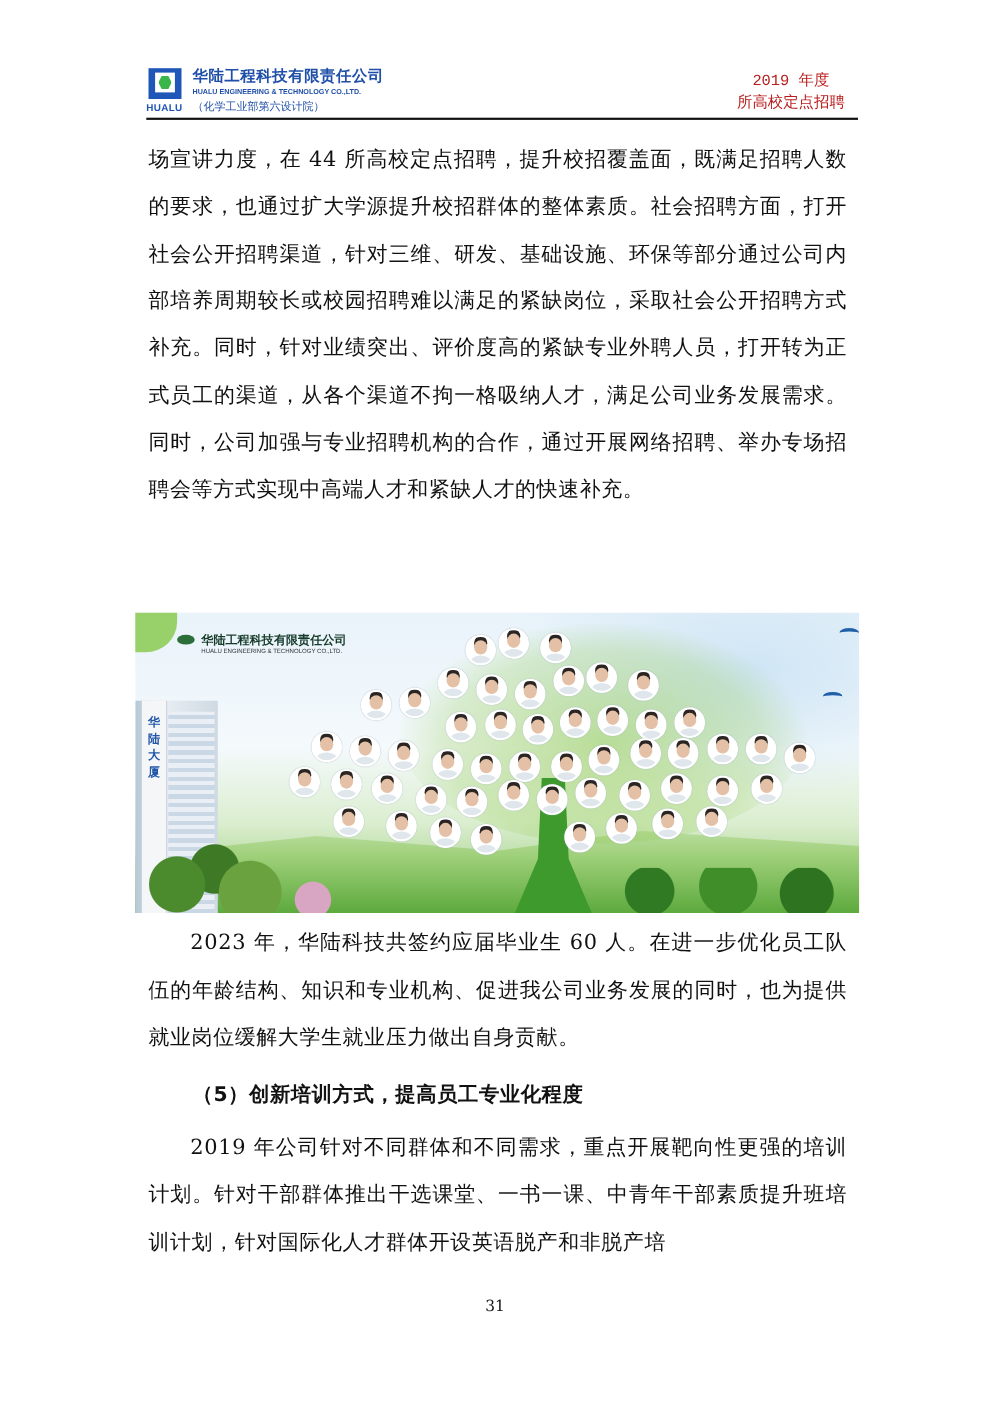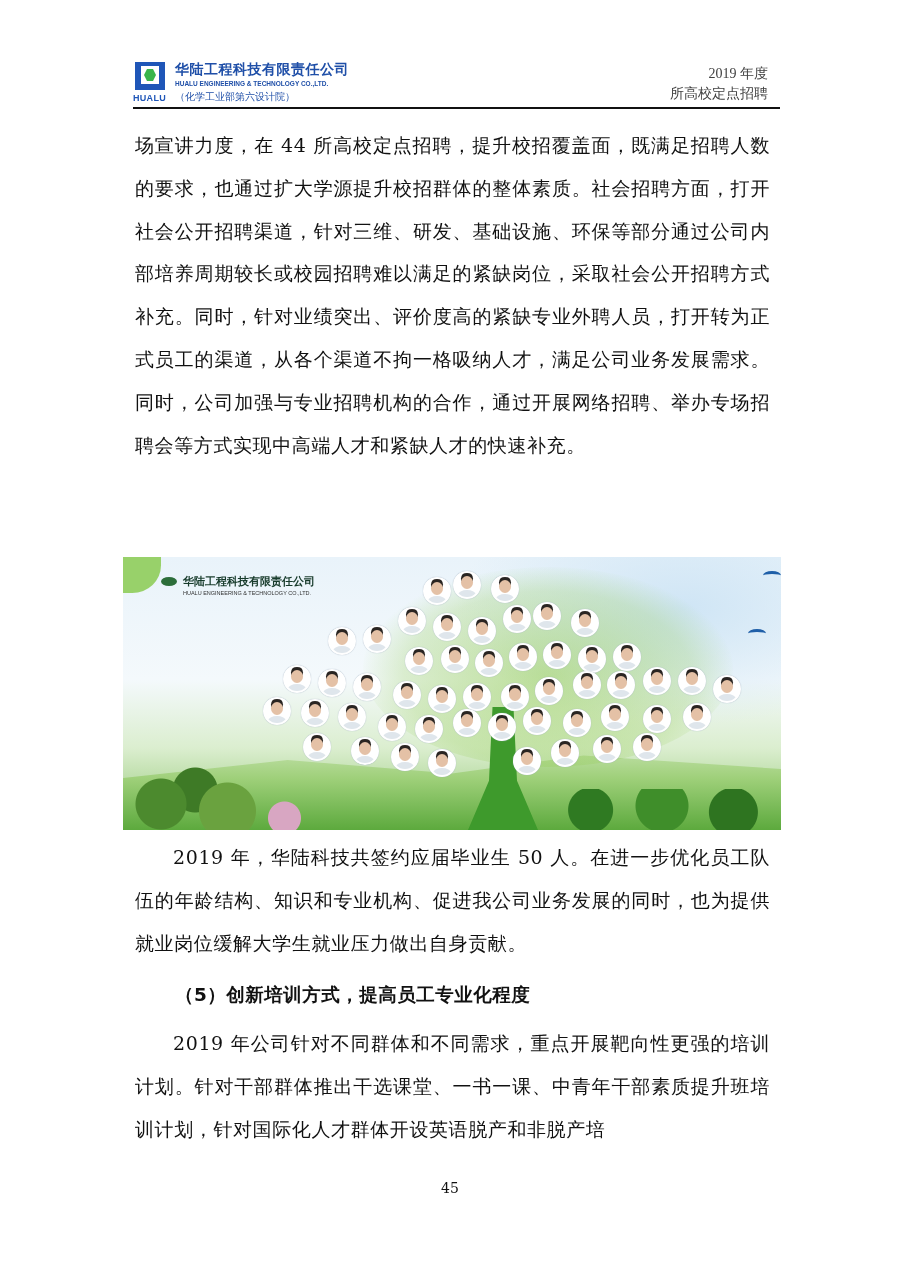--- a/index.html
+++ b/index.html
@@ -12,22 +12,22 @@
   .logo .hex { position:absolute; left:11px; top:9px; width:12px; height:12px; background:#39b54a;
                clip-path:polygon(25% 0,75% 0,100% 50%,75% 100%,25% 100%,0 50%); }
   .logo .txt { position:absolute; left:0; top:33px; font-family:Liberation Sans, sans-serif;
                font-weight:bold; font-size:9px; color:#1f56b8; letter-spacing:0.3px; }
   .co-cn { position:absolute; left:42px; top:3px; font-family:"DejaVu Sans",sans-serif; font-weight:bold;
            font-size:14px; color:#1f4fa8; letter-spacing:0.5px; white-space:nowrap; }
   .co-en { position:absolute; left:42px; top:22px; font-family:"Liberation Sans",sans-serif; font-weight:bold;
            font-size:6.5px; color:#1f4fa8; white-space:nowrap; }
   .co-sub { position:absolute; left:42px; top:32px; font-family:"DejaVu Sans",sans-serif;
             font-size:10px; color:#1f4fa8; white-space:nowrap; }
-  .hdr-right { position:absolute; right:10px; top:6px; text-align:right; font-family:Liberation Serif, serif;
-               font-size:14px; line-height:20px; color:#404040; }
+  .hdr-right { position:absolute; right:10px; top:6px; text-align:center; font-family:Liberation Mono, monospace;
+               font-size:14px; line-height:20px; color:#b91c1c; }
   .hdr-rule { position:absolute; left:133px; top:107px; width:647px; height:2px; background:#111; }
 
   .para { position:absolute; left:135px; width:635px; font-size:19px; line-height:42.8px;
           text-align:justify; letter-spacing:0.6px; }
   .para p { margin:0; }
   .indent { text-indent:2em; }
 
   .photo { position:absolute; left:123px; top:557px; width:658px; height:273px; overflow:hidden;
            background:linear-gradient(180deg,#e9f3fa 0%,#f4f9fc 45%,#dbeecf 70%,#8cc56c 100%); }
   .sky-glow { position:absolute; left:330px; top:0; width:330px; height:170px;
@@ -94,20 +94,25 @@
 <div class="hdr-rule"></div>
 
 <div class="para" style="top:124px;">
   <p>场宣讲力度，在 44 所高校定点招聘，提升校招覆盖面，既满足招聘人数的要求，也通过扩大学源提升校招群体的整体素质。社会招聘方面，打开社会公开招聘渠道，针对三维、研发、基础设施、环保等部分通过公司内部培养周期较长或校园招聘难以满足的紧缺岗位，采取社会公开招聘方式补充。同时，针对业绩突出、评价度高的紧缺专业外聘人员，打开转为正式员工的渠道，从各个渠道不拘一格吸纳人才，满足公司业务发展需求。同时，公司加强与专业招聘机构的合作，通过开展网络招聘、举办专场招聘会等方式实现中高端人才和紧缺人才的快速补充。</p>
 </div>
 
 <div class="photo">
   <div class="sky-glow"></div>
   <div class="leaf-corner"></div>
   <div class="hills"></div>
+  <div class="building">
+    <div class="tower"></div>
+      <div class="wall"></div>
+    <div class="sign">华陆大厦</div>
+  </div>
   <div class="trees"></div>
   <div class="bushes"></div>
   <div class="img-logo">
     <span class="mark"></span><span class="cn">华陆工程科技有限责任公司</span>
     <span class="en">HUALU ENGINEERING &amp; TECHNOLOGY CO.,LTD.</span>
   </div>
   <div class="canopy"></div>
   <div class="trunk"></div>
 
   <div class="face" style="left:300px;top:20px"></div>
@@ -160,22 +165,22 @@
   <div class="face" style="left:390px;top:190px"></div>
   <div class="face" style="left:428px;top:182px"></div>
   <div class="face" style="left:470px;top:178px"></div>
   <div class="face" style="left:510px;top:176px"></div>
 
   <div class="bird" style="left:625px;top:72px"></div>
   <div class="bird" style="left:640px;top:14px"></div>
 </div>
 
 <div class="para indent" style="top:836px;">
-  <p>2019 年，华陆科技共签约应届毕业生 50 人。在进一步优化员工队伍的年龄结构、知识和专业机构、促进我公司业务发展的同时，也为提供就业岗位缓解大学生就业压力做出自身贡献。</p>
+  <p>2023 年，华陆科技共签约应届毕业生 60 人。在进一步优化员工队伍的年龄结构、知识和专业机构、促进我公司业务发展的同时，也为提供就业岗位缓解大学生就业压力做出自身贡献。</p>
 </div>
 
 <div class="section-title">（5）创新培训方式，提高员工专业化程度</div>
 
 <div class="para indent" style="top:1022px;">
   <p>2019 年公司针对不同群体和不同需求，重点开展靶向性更强的培训计划。针对干部群体推出干选课堂、一书一课、中青年干部素质提升班培训计划，针对国际化人才群体开设英语脱产和非脱产培</p>
 </div>
 
-<div class="page-num">45</div>
+<div class="page-num">31</div>
 
 </body></html>

